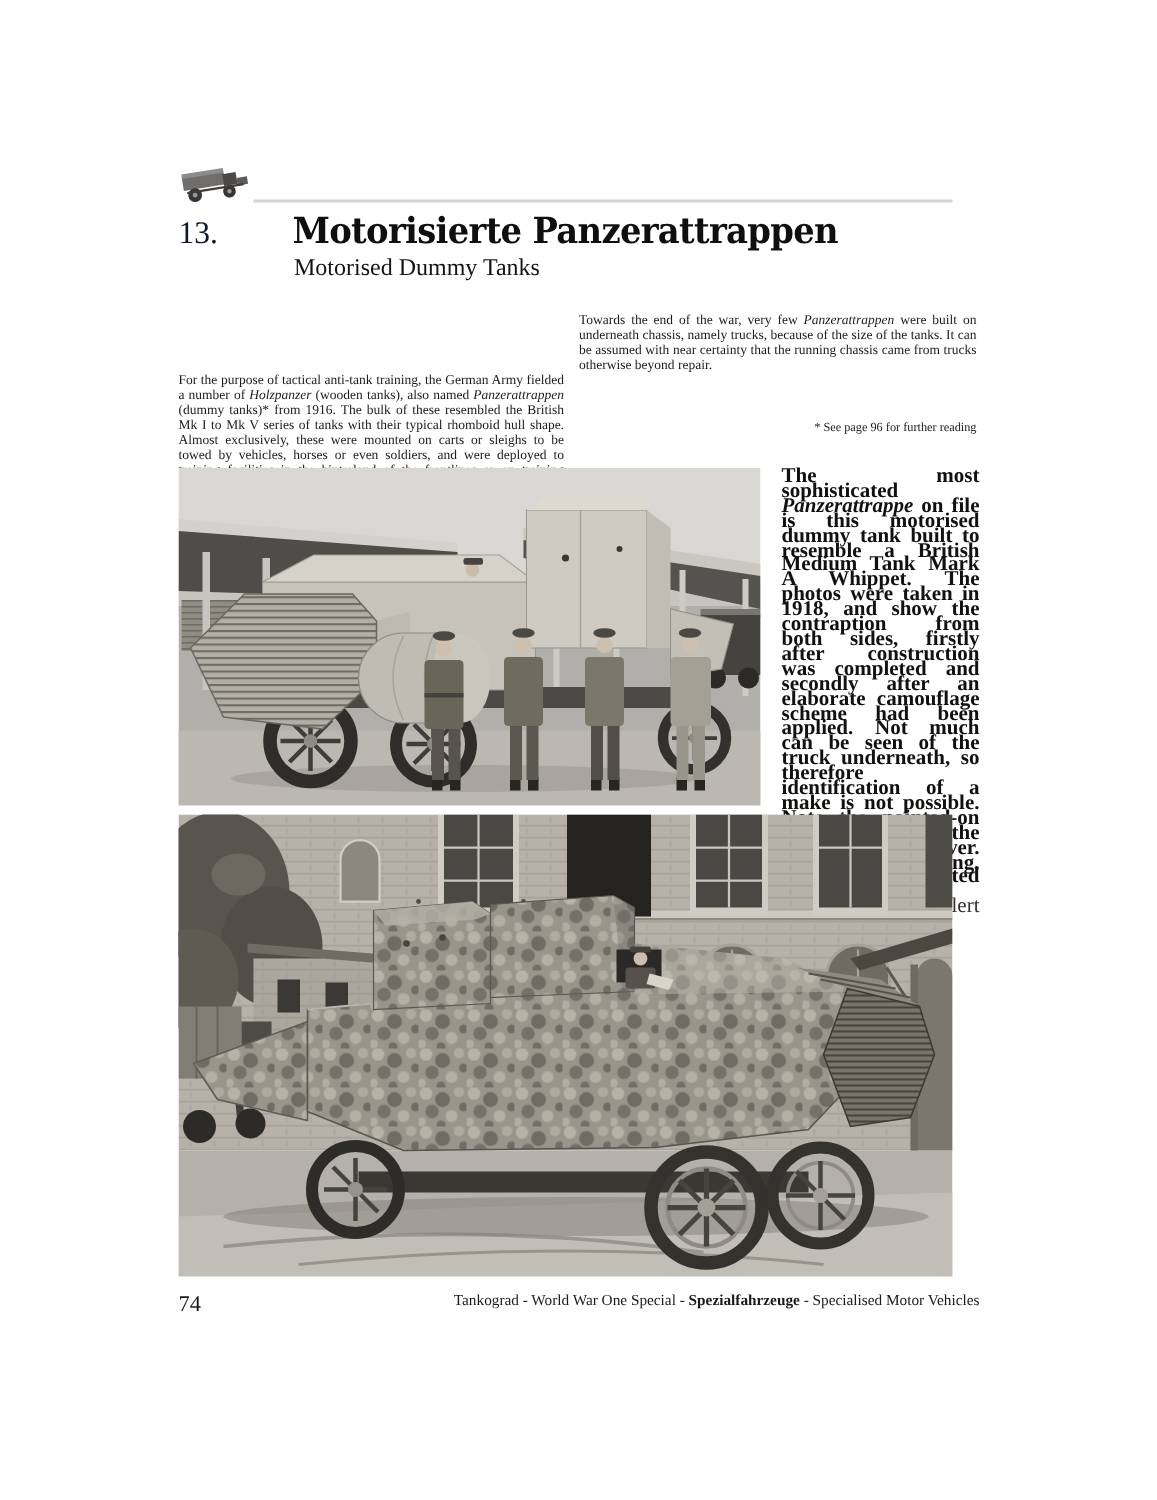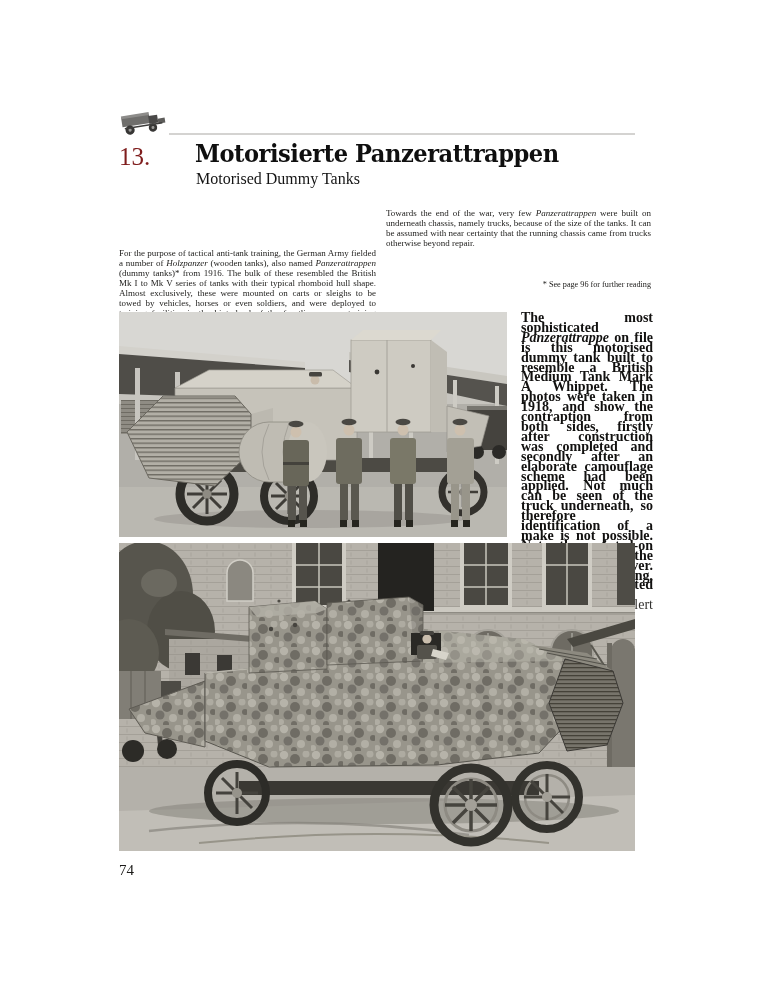--- a/index.html
+++ b/index.html
@@ -3,21 +3,21 @@
 <meta charset="utf-8">
 <style>
   html,body{margin:0;padding:0;background:#e8e8e8;}
   .page{
     position:relative;width:771px;height:1000px;margin:0 auto;
     background:#ffffff;overflow:hidden;
     font-family:"Liberation Serif", serif;color:#1b1a18;
   }
   .logo{position:absolute;left:116px;top:105px;width:54px;height:32px;}
   .rule{position:absolute;left:169px;top:133px;width:466px;height:2px;background:#d4d3d1;}
-  .chapter-num{position:absolute;left:119px;top:143px;font-size:25px;color:#7f1d1d;}
+  .chapter-num{position:absolute;left:119px;top:143px;font-size:21px;color:#0f172a;}
   .title-de{
     position:absolute;left:195px;top:139px;font-size:24px;font-weight:bold;
     font-family:"DejaVu Serif", serif;color:#0f0f0f;letter-spacing:-0.5px;
     transform:scaleX(.94);transform-origin:left top;white-space:nowrap;
   }
   .title-en{position:absolute;left:196px;top:170px;font-size:16px;color:#141414;white-space:nowrap;}
   .col{position:absolute;top:208px;font-size:9px;line-height:10px;text-align:justify;color:#1d1c1a;}
   .col-left{left:119px;width:257px;margin-top:40px;}
   .col-right{left:386px;width:265px;}
   .footnote{position:absolute;left:386px;top:280px;width:265px;text-align:right;font-size:8.2px;color:#22211f;}
@@ -334,14 +334,15 @@
       <polygon points="412,102 468,110 494,128 446,116" fill="#8d8a80"></polygon>
       <line x1="420" y1="106" x2="478" y2="116" stroke="#55534c" stroke-width="1.2"></line>
       <line x1="428" y1="110" x2="488" y2="122" stroke="#55534c" stroke-width="1.2"></line>
       <polygon points="446,116 494,128 504,160 488,202 448,208 430,160" fill="url(#p2slat)" stroke="#3b3935" stroke-width="1"></polygon>
       <circle cx="152" cy="86" r="2.2" fill="#46443f"></circle>
       <circle cx="176" cy="82" r="2.2" fill="#46443f"></circle>
     </g>
   </svg>
 
   <div class="page-num">74</div>
+  <div class="footer-line"><span class="seg">Tankograd - World War One Special - </span><b class="seg">Spezialfahrzeuge</b><span class="seg"> - Specialised Motor Vehicles</span></div>
 
 </div>
 
 </body></html>

